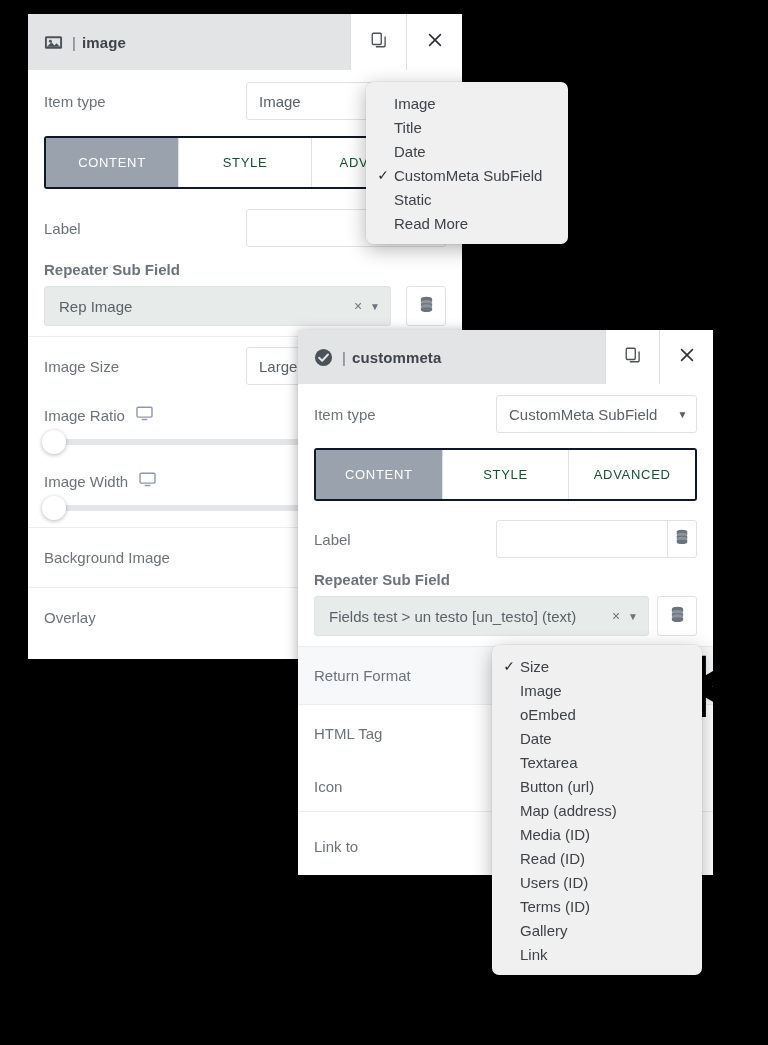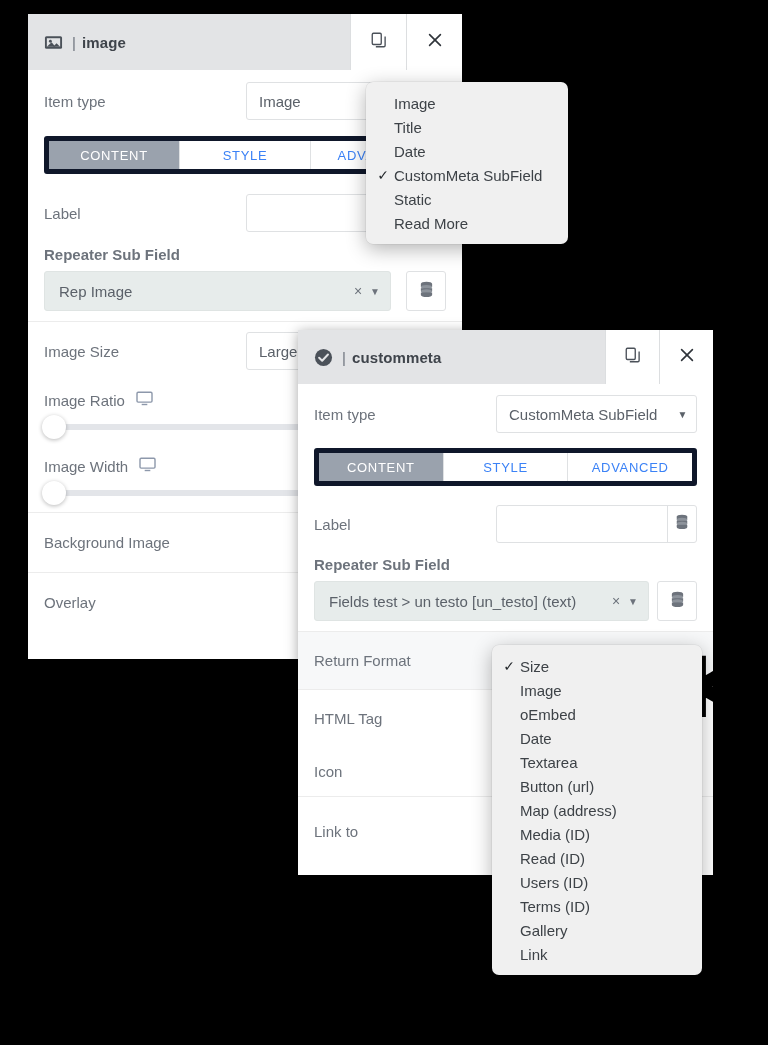--- a/index.html
+++ b/index.html
@@ -76,30 +76,30 @@
   .select-box .caret { font-size: 10px; color: #5b6169; margin-left: auto; padding-left: 10px;}
   .text-input {
     border: 1px solid #dfe1e3;
     border-radius: 3px;
     background: #fff;
     height: 38px;
   }
   .tabs {
     display: flex;
     margin: 4px 16px 10px 16px;
-    border: 5px solid #0f172a;
+    border: 2px solid #0f172a;
     border-radius: 3px;
     overflow: hidden;
-    height: 38px;
+    height: 53px;
   }
   .tab {
     flex: 1 1 0;
     display: flex; align-items: center; justify-content: center;
     font-size: 13px; letter-spacing: .7px;
-    color: #3b82f6;
+    color: #14532d;
     background: #fff;
     border-right: 1px solid #dfe1e3;
   }
   .tab:last-child { border-right: none; }
   .tab.active { background: #9aa2ad; color: #ffffff; }
 
   .field-pill {
     display:flex; align-items:center;
     background: #e7eceb;
     border: 1px solid #dfe4e3;

